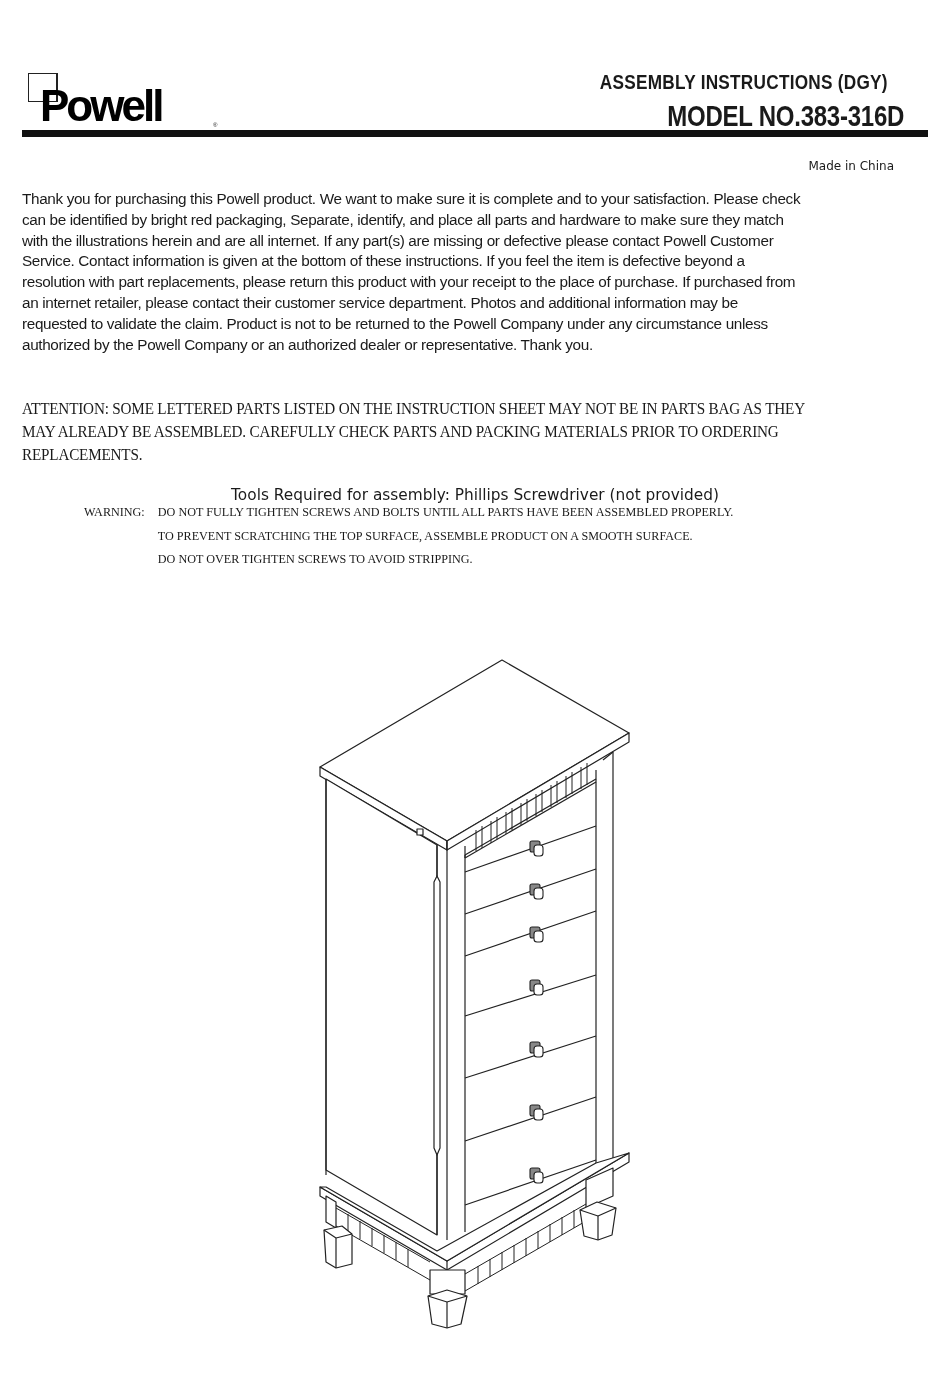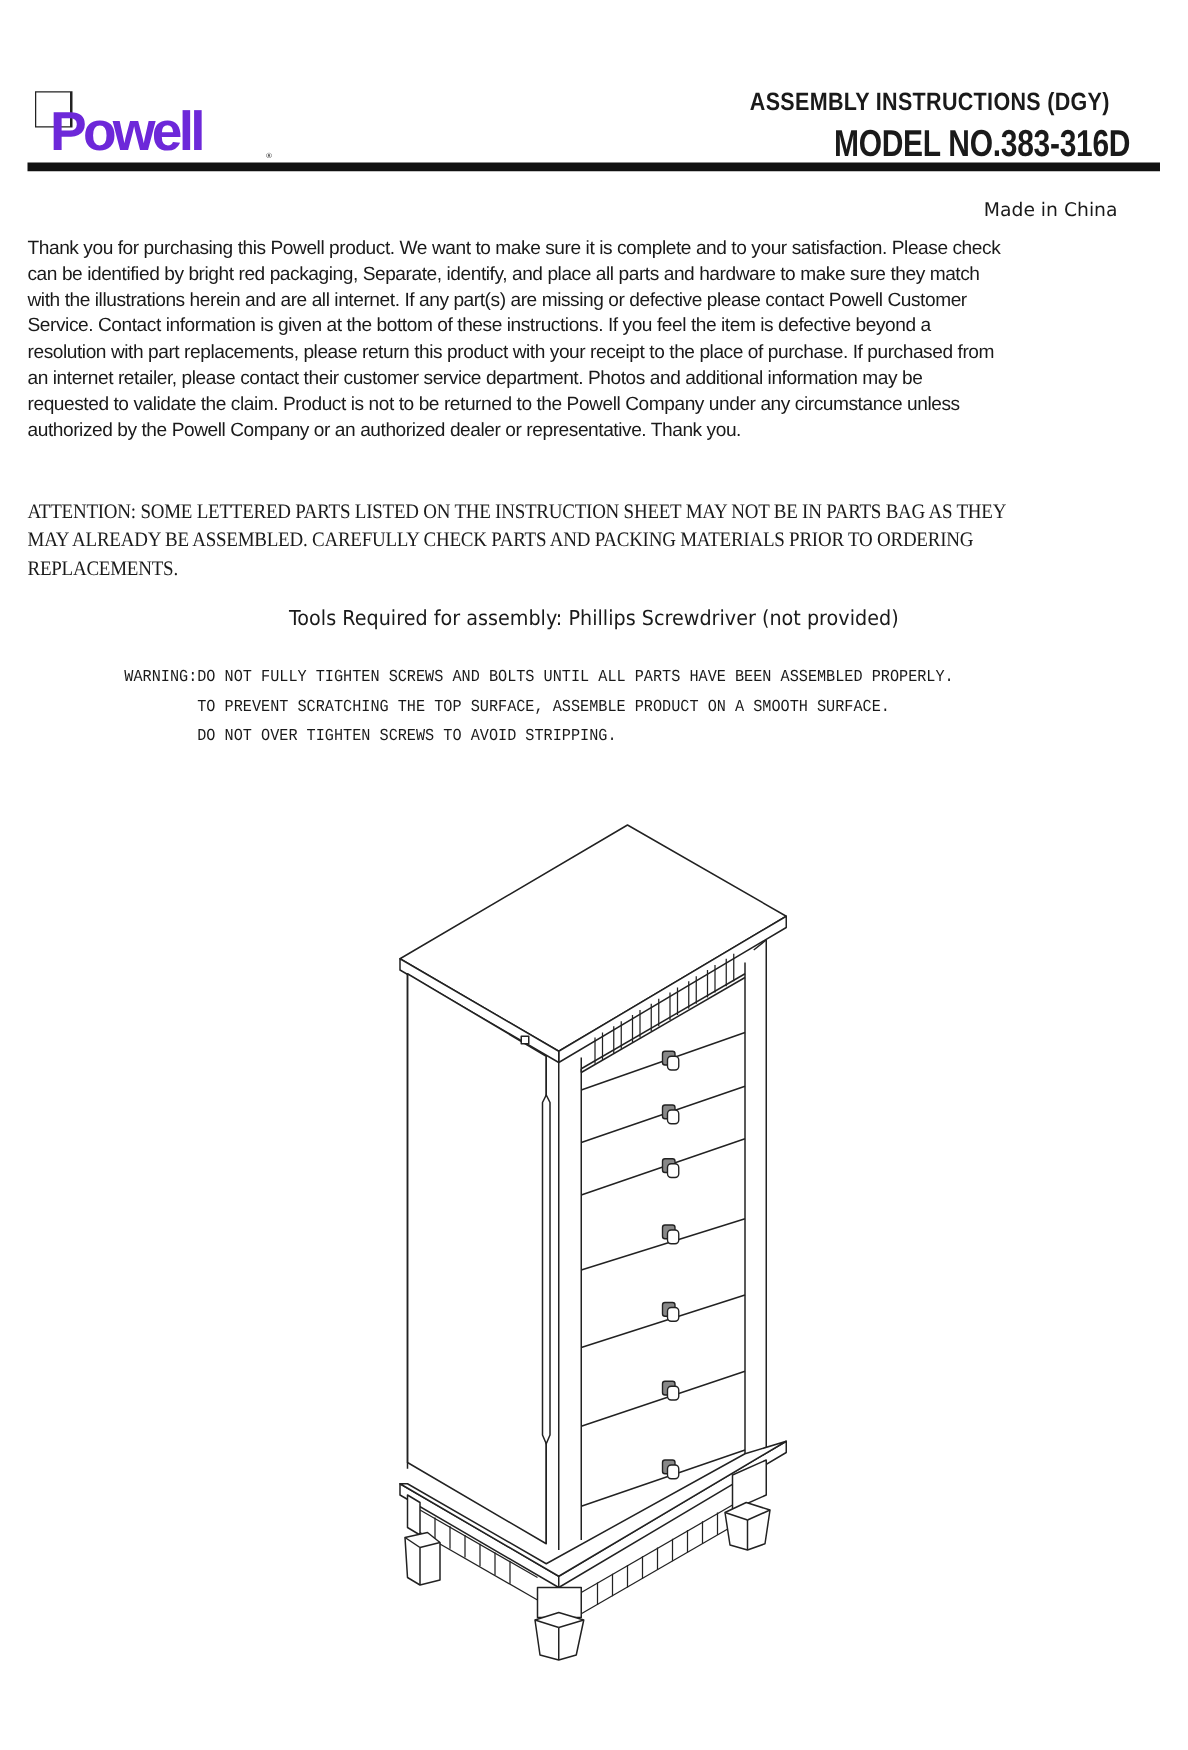--- a/index.html
+++ b/index.html
@@ -1,30 +1,30 @@
 <!DOCTYPE html>
 <html><head>
 <meta charset="utf-8">
 <style>
   html, body { margin: 0; padding: 0; background: #ffffff; }
   body { width: 950px; height: 1400px; position: relative; overflow: hidden; color: #1a1a1a; font-family: "DejaVu Sans", sans-serif; }
   .logo { position: absolute; left: 26px; top: 70px; width: 190px; height: 62px; }
   .logo-box { position: absolute; left: 2px; top: 3px; width: 30px; height: 29px; border: 1.5px solid #222; border-right: 2px solid #222; box-sizing: border-box; background: #fff; }
-  .logo-text { position: absolute; left: 14px; top: 14px; font-family: "Liberation Sans", sans-serif; font-weight: 700; font-size: 44px; letter-spacing: -3px; line-height: 1; color: #6d28d9; }
+  .logo-text { position: absolute; left: 14px; top: 14px; font-family: "Liberation Sans", sans-serif; font-weight: 700; font-size: 44px; letter-spacing: -3px; line-height: 1; color: #000000; }
   .logo-reg { position: absolute; left: 187px; top: 52px; font-size: 6px; font-family: "Liberation Sans", sans-serif; }
   .title1 { position: absolute; right: 62px; top: 71px; font-family: "Liberation Sans", sans-serif; font-weight: 700; font-size: 20px; letter-spacing: 0.3px; transform: scaleX(0.86); transform-origin: right center; white-space: nowrap; }
   .title2 { position: absolute; right: 46px; top: 99px; font-family: "Liberation Sans", sans-serif; font-weight: 700; font-size: 30px; letter-spacing: -0.3px; transform: scaleX(0.80); transform-origin: right center; white-space: nowrap; }
   .rule { position: absolute; left: 22px; top: 130px; width: 906px; height: 7px; background: #111; }
-  .made { position: absolute; right: 56px; top: 159px; font-size: 15px; font-family: "DejaVu Sans", sans-serif; }
+  .made { position: absolute; right: 56px; top: 159px; font-size: 12px; font-family: "DejaVu Sans", sans-serif; }
   .intro { position: absolute; left: 22px; top: 189px; width: 910px; font-size: 15.3px; line-height: 20.8px; letter-spacing: -0.35px; font-family: Liberation Sans, sans-serif; }
   .intro span { display: block; white-space: nowrap; }
   .attention { position: absolute; left: 22px; top: 397px; width: 910px; font-size: 16.5px; line-height: 23px; font-family: Liberation Serif, serif; letter-spacing: -0.2px; }
   .attention span { display: block; white-space: nowrap; transform: scaleX(0.92); transform-origin: left center; }
   .tools { position: absolute; left: 0; width: 950px; top: 485px; text-align: center; font-size: 16.5px; font-family: "DejaVu Sans", sans-serif; transform: scaleX(0.93); }
-  .warning { position: absolute; left: 84px; top: 531px; font-size: 13.5px; line-height: 23.5px; font-family: Liberation Mono, monospace; text-align: right; }
+  .warning { position: absolute; left: 84px; top: 500px; font-size: 13.5px; line-height: 23.5px; font-family: Liberation Serif, serif; }
   .warning .row { display: flex; white-space: nowrap; transform: scaleX(0.9); transform-origin: left center; }
   .warning .lbl { width: 82px; flex: none; }
   .illus { position: absolute; left: 300px; top: 650px; width: 350px; height: 690px; }
 </style>
 </head>
 <body>
 
 <div class="logo">
   <div class="logo-box"></div>
   <div class="logo-text">Powell</div>

